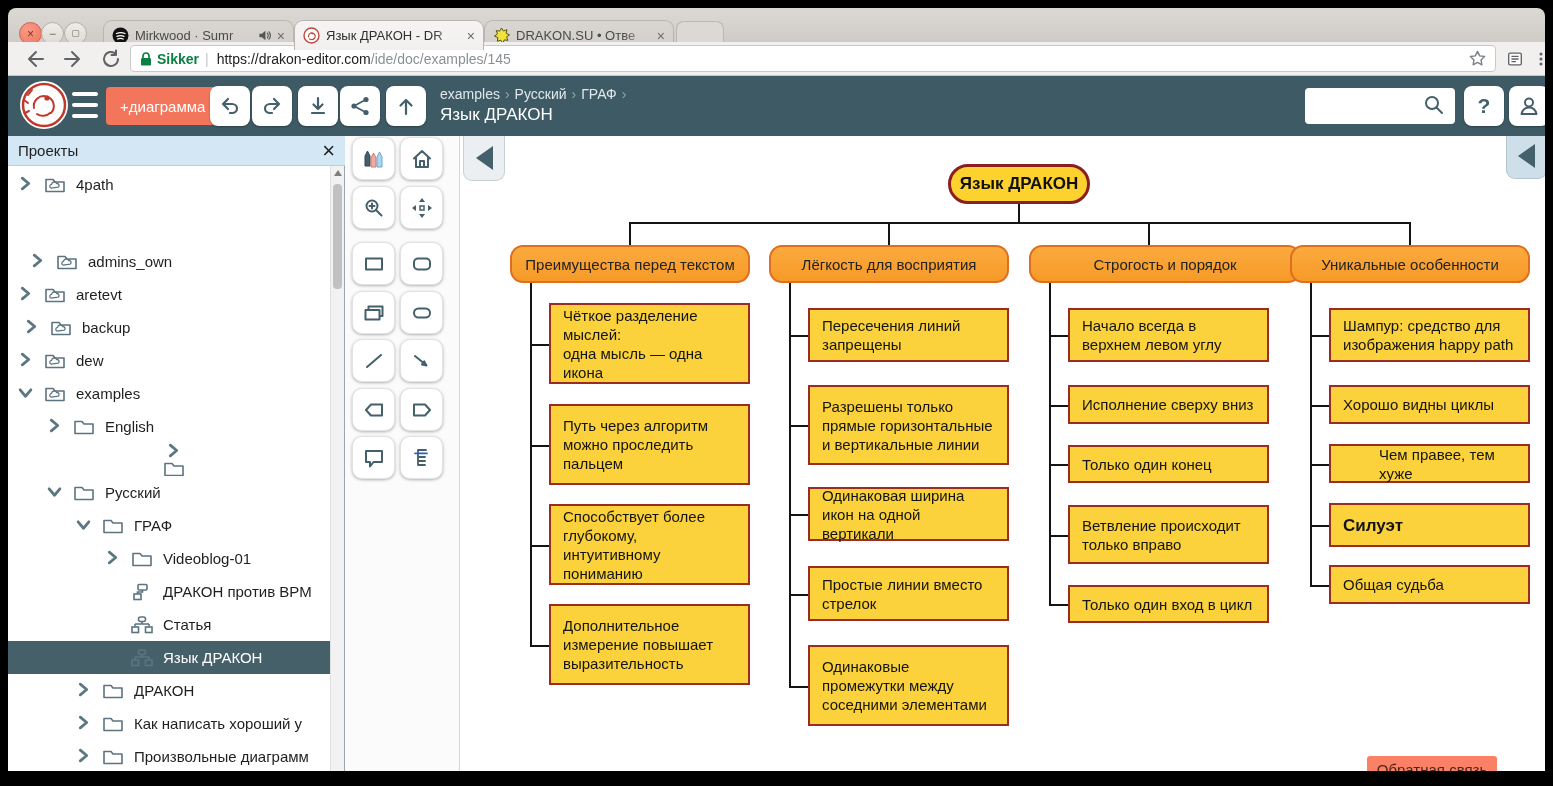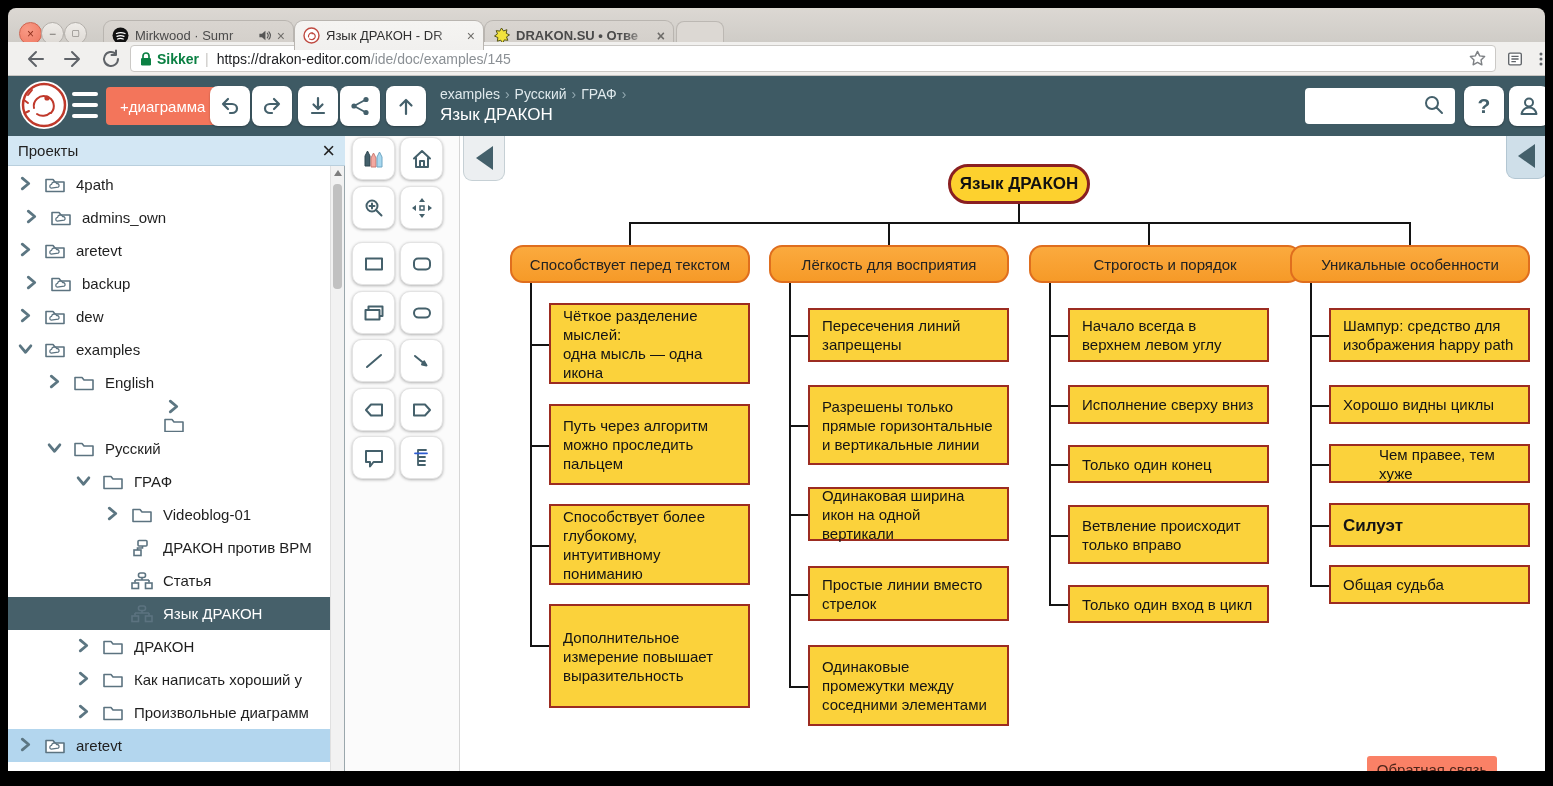--- a/index.html
+++ b/index.html
@@ -117,21 +117,21 @@
           <span class="ticon">
             <svg width="17" height="17" viewBox="0 0 17 17">
               <circle cx="8.5" cy="8.5" r="7.5" fill="#fff" stroke="#bf4a41" stroke-width="1.4"></circle>
               <path d="M5.5 10a3.4 3.4 0 1 1 6 1.5M6.5 12c2 1 4 .4 4.6-.6" stroke="#bf4a41" stroke-width="1.2" fill="none" stroke-linecap="round"></path>
               <circle cx="9.3" cy="6.4" r=".9" fill="#bf4a41"></circle>
             </svg>
           </span>
           <span class="ttitle">Язык ДРАКОН - DR</span>
           <span class="tclose">×</span>
         </div>
-        <div class="tab inactive" style="left: 476px; width: 190px; font-weight: bold;">
+        <div class="tab inactive" style="left: 476px; width: 190px;">
           <span class="ticon">
             <svg width="17" height="17" viewBox="0 0 17 17">
               <path d="M8.5 1l2 3 3.4-1.3-.7 3.6 3.3 1.6-3 2 1.4 3.4-3.6-.4-1.5 3.3-2-3-3.5 1 .6-3.6L1.5 9l3-2.1L3.2 3.6l3.6.5z" fill="#f2e33c" stroke="#55551a" stroke-width="1"></path>
             </svg>
           </span>
           <span class="ttitle">DRAKON.SU • Отве</span>
           <span class="tclose">×</span>
         </div>
       </div>
     <div id="tab-ghost" class="abs"></div>
@@ -261,21 +261,21 @@
             </svg>
           </span>
           <span class="ficon">
             <svg width="22" height="18" viewBox="0 0 22 18" stroke-linejoin="round">
               <path d="M2 3.5h7l2 2.5h9v9.5H2z" fill="#fff" stroke="#5c7380" stroke-width="1.6"></path>
               <path d="M7.2 12.2a2 2 0 0 1 .4-3.9 2.6 2.6 0 0 1 5-.7 2 2 0 0 1 1.6 3.6z" fill="none" stroke="#5c7380" stroke-width="1.3"></path>
             </svg>
           </span>
           <span>4path</span>
         </div>
-        <div class="trow" style="padding-left: 16px;">
+        <div class="trow" style="padding-left: 22px; margin-top: 44px;">
           <span class="chev">
             <svg width="15" height="15" viewBox="0 0 14 14" fill="none" stroke="#5c7682" stroke-width="2.6" stroke-linecap="round" stroke-linejoin="round">
               <path d="M4 2l6 5-6 5"></path>
             </svg>
           </span>
           <span class="ficon">
             <svg width="22" height="18" viewBox="0 0 22 18" stroke-linejoin="round">
               <path d="M2 3.5h7l2 2.5h9v9.5H2z" fill="#fff" stroke="#5c7380" stroke-width="1.6"></path>
               <path d="M7.2 12.2a2 2 0 0 1 .4-3.9 2.6 2.6 0 0 1 5-.7 2 2 0 0 1 1.6 3.6z" fill="none" stroke="#5c7380" stroke-width="1.3"></path>
             </svg>
@@ -625,32 +625,32 @@
         <div class="tri-left"></div>
       </div>
     <div id="collapse-right" class="collapse-tab">
         <div class="tri-left"></div>
       </div>
     <div id="diagram-holder">
         <div class="node-root" style="left: 488px; top: 28px; width: 142px; height: 40px;">Язык ДРАКОН</div>
         <div class="cline" style="left: 558px; top: 68px; width: 2px; height: 18px;"></div>
         <div class="cline" style="left: 170px; top: 86px; width: 780px; height: 2px;"></div>
         <div class="cline" style="left: 169px; top: 86px; width: 2px; height: 23px;"></div>
-        <div class="node-branch" style="left: 50px; top: 109px; width: 240px; height: 38px;">Способствует перед текстом</div>
+        <div class="node-branch" style="left: 50px; top: 109px; width: 240px; height: 38px;">Преимущества перед текстом</div>
         <div class="cline" style="left: 70px; top: 147px; width: 2px; height: 361.5px;"></div>
         <div class="cline" style="left: 70px; top: 207.5px; width: 19px; height: 2px;"></div>
         <div class="node-child" style="left: 89px; top: 167px; width: 201px; height: 81px;">Чёткое разделение
 мыслей:
 одна мысль — одна икона</div>
         <div class="cline" style="left: 70px; top: 308.5px; width: 19px; height: 2px;"></div>
         <div class="node-child" style="left: 89px; top: 268px; width: 201px; height: 81px;">Путь через алгоритм можно проследить пальцем</div>
         <div class="cline" style="left: 70px; top: 408.5px; width: 19px; height: 2px;"></div>
         <div class="node-child" style="left: 89px; top: 368px; width: 201px; height: 81px;">Способствует более глубокому, интуитивному пониманию</div>
         <div class="cline" style="left: 70px; top: 508.5px; width: 19px; height: 2px;"></div>
-        <div class="node-child" style="left: 89px; top: 468px; width: 201px; height: 104px;">Дополнительное измерение повышает выразительность</div>
+        <div class="node-child" style="left: 89px; top: 468px; width: 201px; height: 81px;">Дополнительное измерение повышает выразительность</div>
         <div class="cline" style="left: 428px; top: 86px; width: 2px; height: 23px;"></div>
         <div class="node-branch" style="left: 309px; top: 109px; width: 240px; height: 38px;">Лёгкость для восприятия</div>
         <div class="cline" style="left: 329px; top: 147px; width: 2px; height: 402.5px;"></div>
         <div class="cline" style="left: 329px; top: 199px; width: 19px; height: 2px;"></div>
         <div class="node-child" style="left: 348px; top: 172px; width: 201px; height: 54px;">Пересечения линий запрещены</div>
         <div class="cline" style="left: 329px; top: 289px; width: 19px; height: 2px;"></div>
         <div class="node-child" style="left: 348px; top: 249px; width: 201px; height: 80px;">Разрешены только прямые горизонтальные и вертикальные линии</div>
         <div class="cline" style="left: 329px; top: 378px; width: 19px; height: 2px;"></div>
         <div class="node-child" style="left: 348px; top: 351px; width: 201px; height: 54px;">Одинаковая ширина икон на одной вертикали</div>
         <div class="cline" style="left: 329px; top: 457.5px; width: 19px; height: 2px;"></div>

